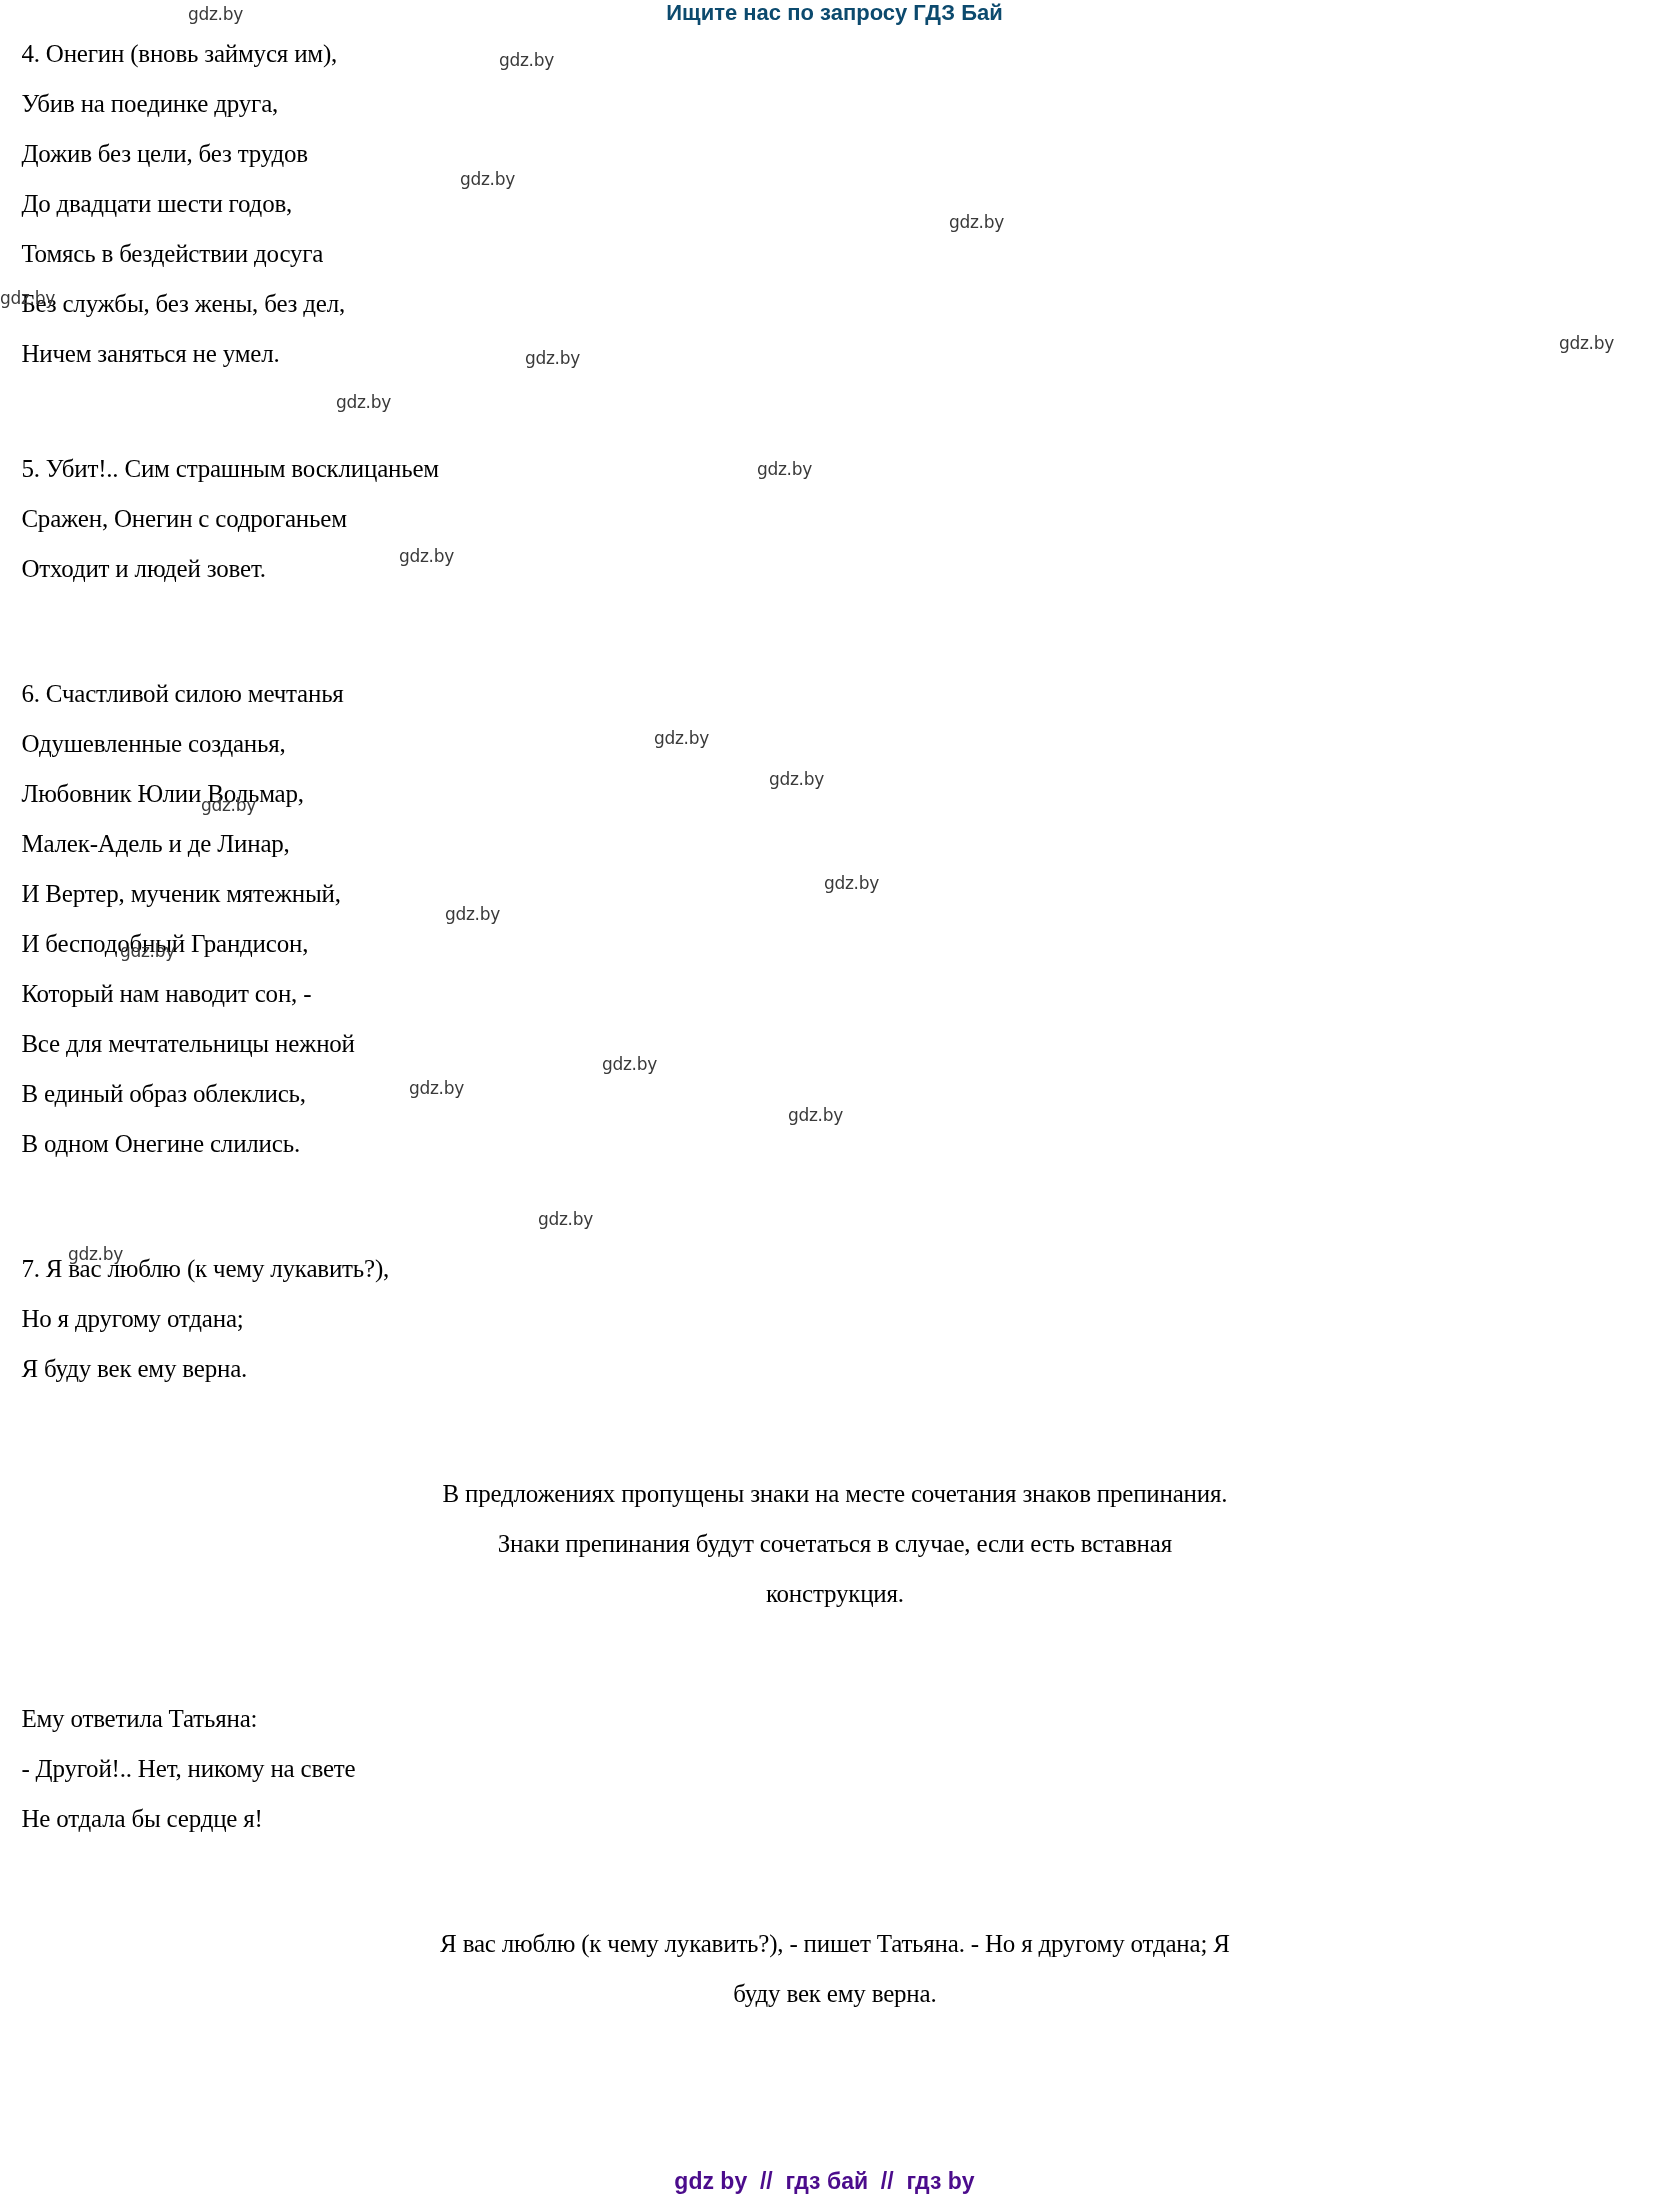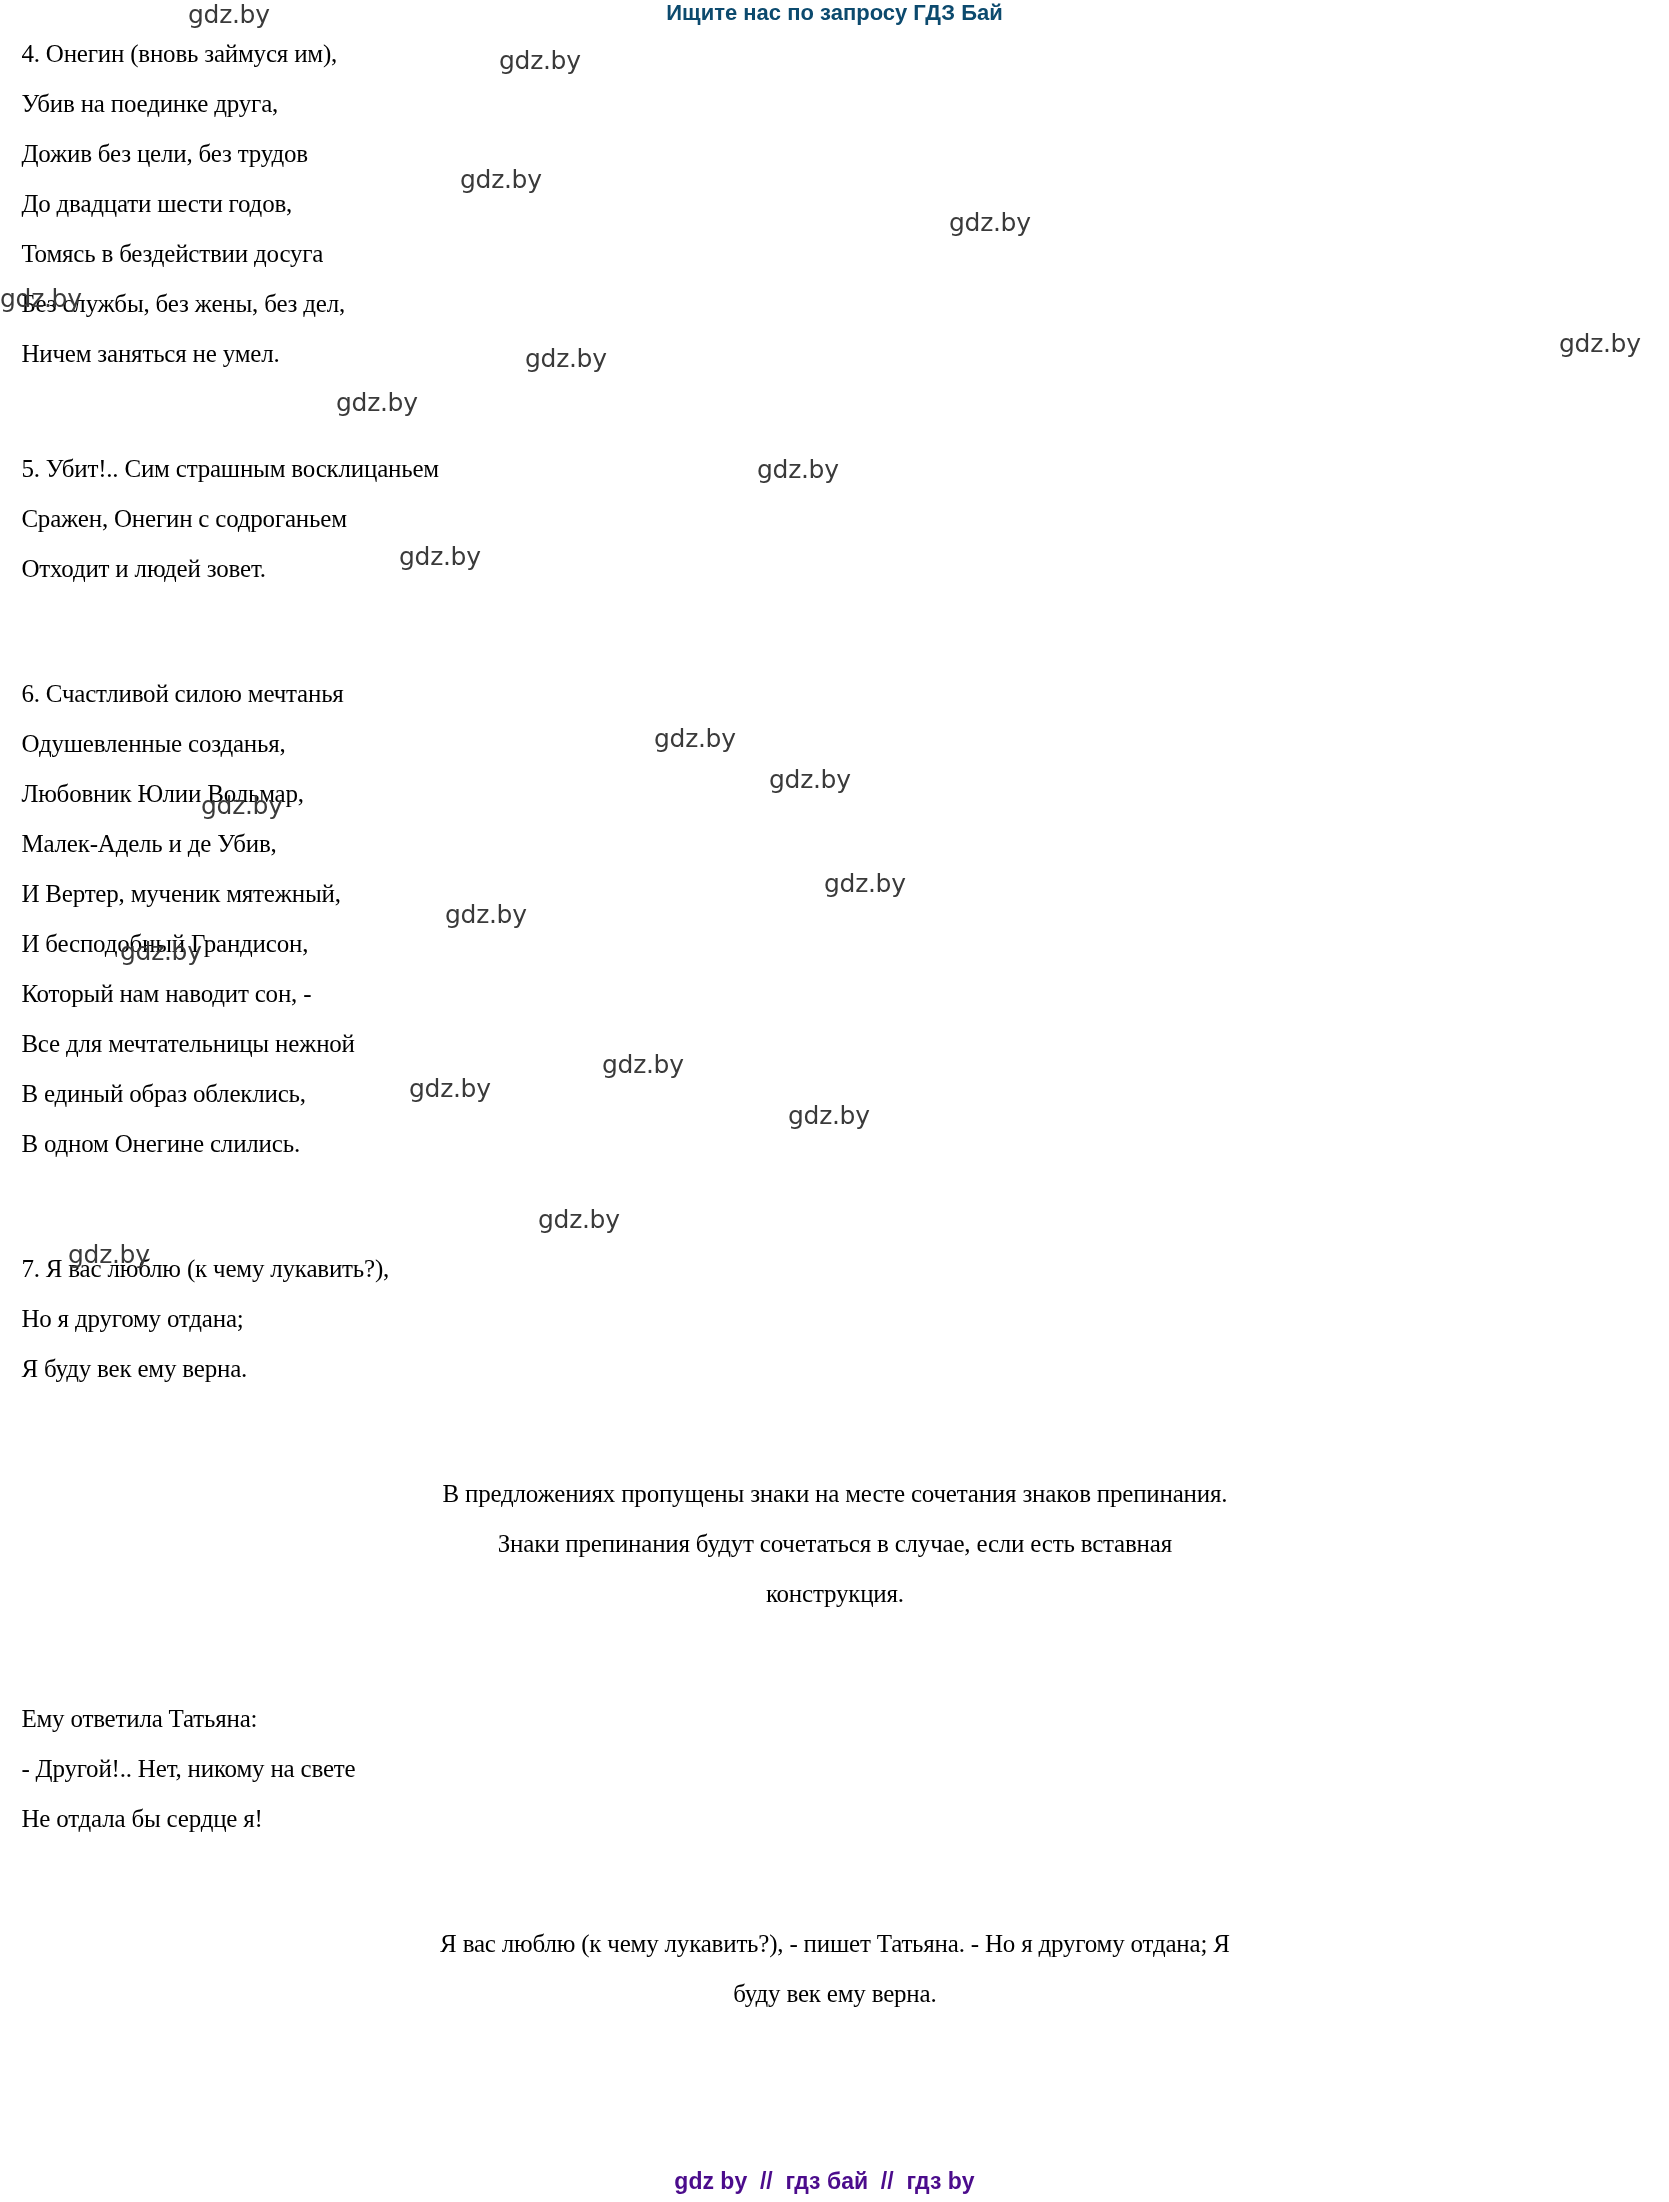--- a/index.html
+++ b/index.html
@@ -60,21 +60,21 @@
   
   .para .ln {
     display: block;
     text-align: center;
   }
 
   
   .wm {
     position: absolute;
     font-family: "DejaVu Sans", "Liberation Sans", sans-serif;
-    font-size: 25px;
+    font-size: 17px;
     line-height: 19px;
     color: #3a3a3a;
     white-space: nowrap;
     letter-spacing: -0.3px;
   }
 
   
   #site-footer {
     position: absolute;
     left: 0;
@@ -113,21 +113,21 @@
     <div class="ln">Сражен, Онегин с содроганьем</div>
     <div class="ln">Отходит и людей зовет.</div>
   </div>
 
   <div class="gap-xl"></div>
 
   <div class="block">
     <div class="ln">6. Счастливой силою мечтанья</div>
     <div class="ln">Одушевленные созданья,</div>
     <div class="ln">Любовник Юлии Вольмар,</div>
-    <div class="ln">Малек-Адель и де Убив,</div>
+    <div class="ln">Малек-Адель и де Линар,</div>
     <div class="ln">И Вертер, мученик мятежный,</div>
     <div class="ln">И бесподобный Грандисон,</div>
     <div class="ln">Который нам наводит сон, -</div>
     <div class="ln">Все для мечтательницы нежной</div>
     <div class="ln">В единый образ облеклись,</div>
     <div class="ln">В одном Онегине слились.</div>
   </div>
 
   <div class="gap-xl"></div>
 

